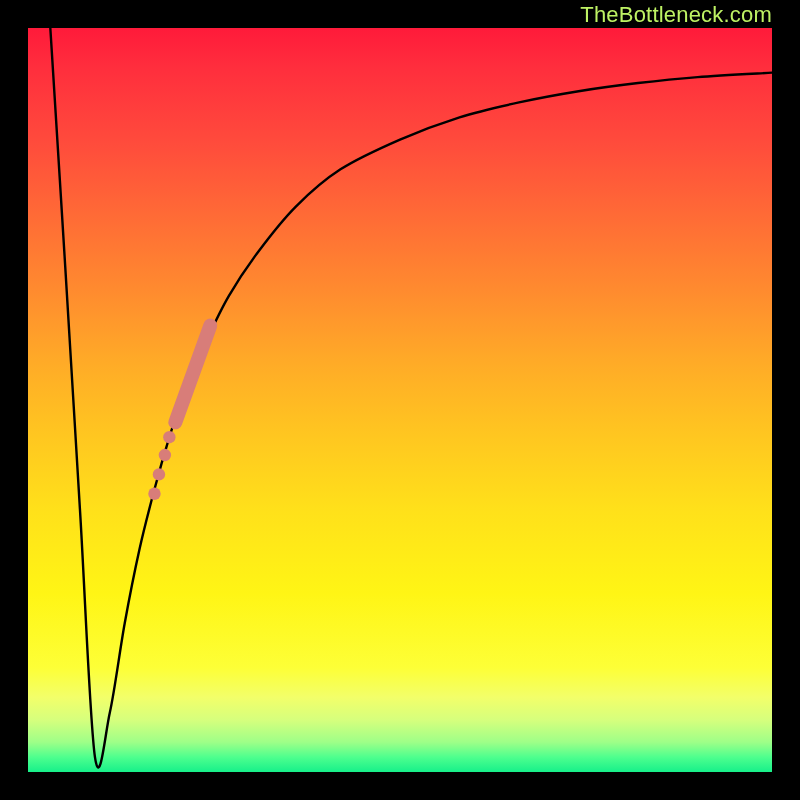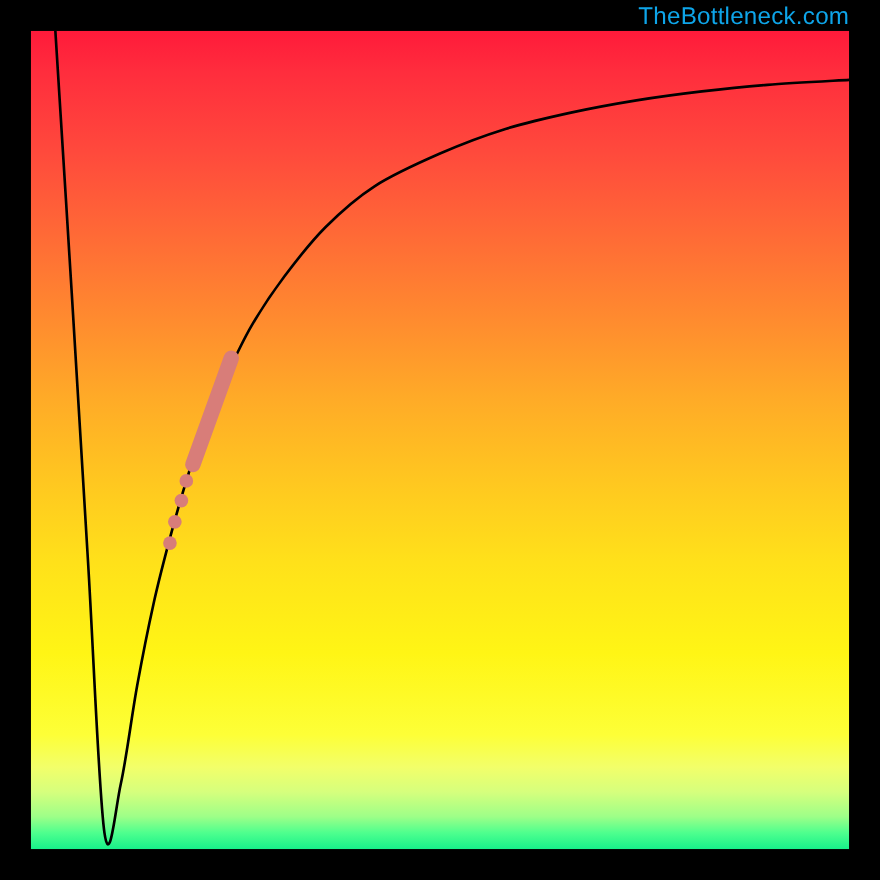--- a/index.html
+++ b/index.html
@@ -49,21 +49,21 @@
   .svg-layer {
     position: absolute;
     inset: 0;
   }
   .watermark {
     position: absolute;
     right: 28px;
     top: 2px;
     font-family: Arial, Helvetica, sans-serif;
     font-size: 22px;
-    color: #0ea5e9;
+    color: #bef264;
     letter-spacing: 0.2px;
     user-select: none;
   }
 </style>
 </head>
 <body>
 
 <div class="frame">
   <div class="watermark">TheBottleneck.com</div>
 

